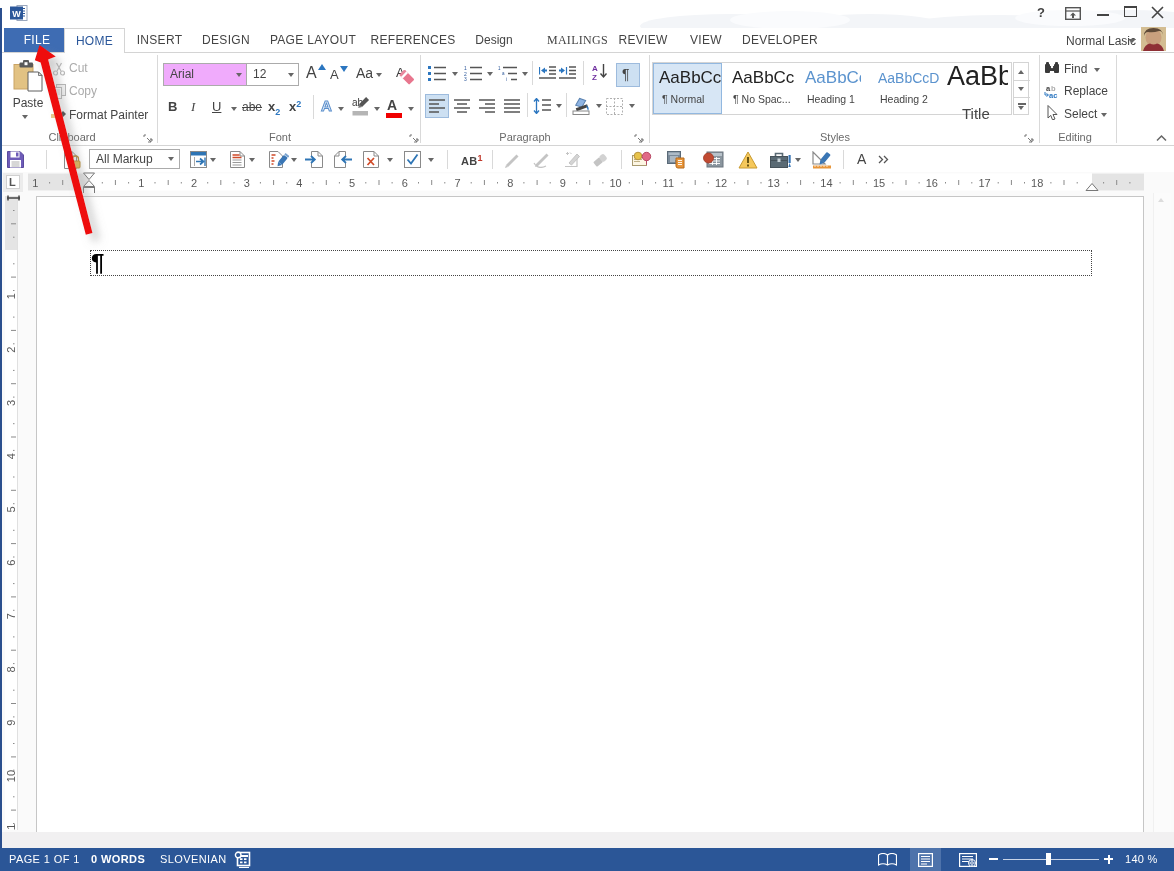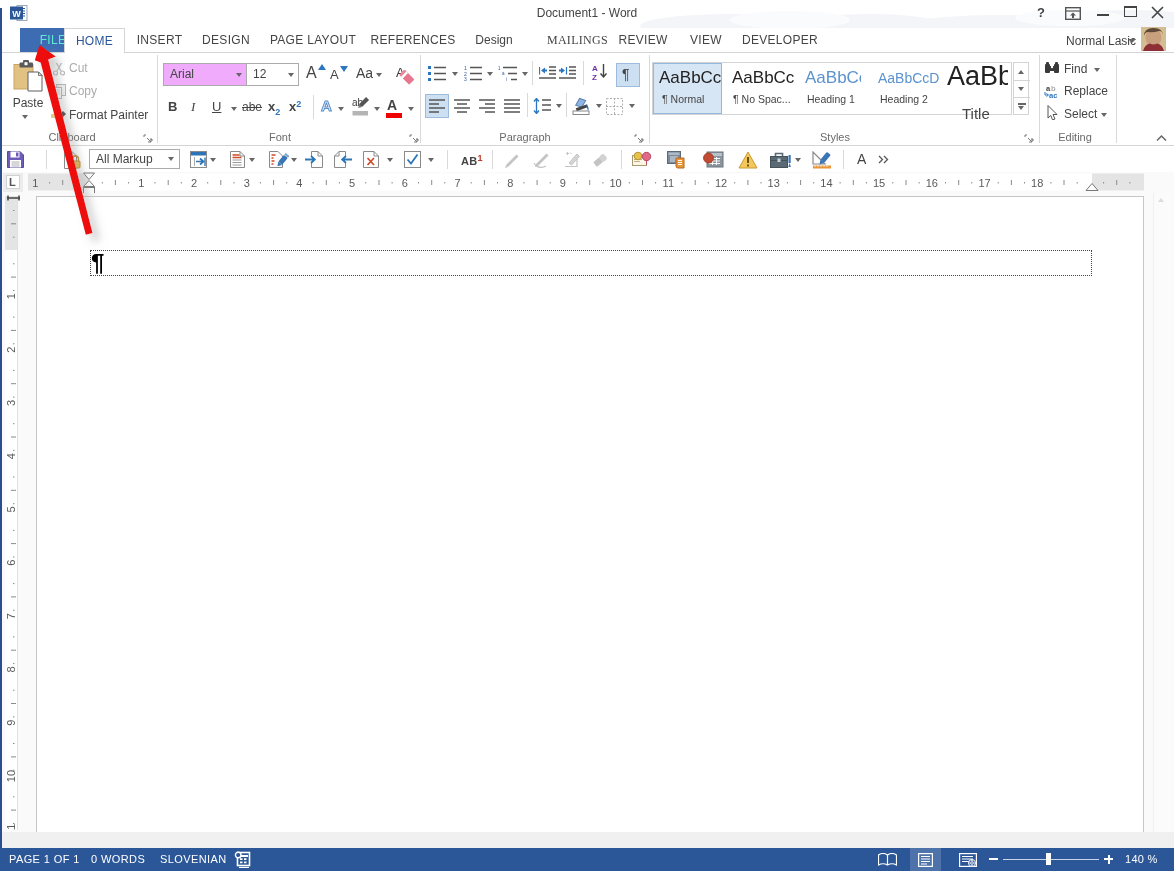--- a/index.html
+++ b/index.html
@@ -31,37 +31,36 @@
   </svg>
 
   <svg class="abs" style="left:10px;top:5px;" width="18" height="16" viewBox="0 0 18 16">
     <rect x="7" y="0.5" width="10" height="15" fill="#fff" stroke="#9aa7bd" stroke-width="1"></rect>
     <g stroke="#2b579a" stroke-width="1">
         <path d="M9 3.5 h6 M9 6 h6 M9 8.5 h6 M9 11 h6 M9 13 h4"></path>
       </g>
     <rect x="0" y="1.5" width="13" height="13" fill="#2b579a"></rect>
     <text x="6.5" y="11.5" fill="#fff" font-size="9" font-weight="bold" text-anchor="middle" font-family="Liberation Sans">W</text>
   </svg>
-  <div class="abs txt" style="left:0;right:0;top:6px;text-align:center;font-size:12px;">Document1 - Word</div>
 
   <div class="abs" style="left:1037px;top:5px;font-size:13px;color:#444;font-weight:bold;">?</div>
   <svg class="abs" style="left:1065px;top:7px" width="16" height="13" viewBox="0 0 16 13">
     <rect x="0.7" y="0.7" width="14.6" height="11.6" fill="none" stroke="#555" stroke-width="1.4"></rect>
     <path d="M1 4 H15" stroke="#555" stroke-width="1.2"></path>
     <path d="M8 5.5 L11 8.5 H9 V11 H7 V8.5 H5 Z" fill="#555"></path>
   </svg>
   <div class="abs" style="left:1097px;top:14px;width:12px;height:2px;background:#444;"></div>
   <div class="abs" style="left:1124px;top:6px;width:13px;height:11px;border:1px solid #444;border-top:2px solid #444;"></div>
   <svg class="abs" style="left:1151px;top:6px" width="13" height="13" viewBox="0 0 13 13">
     <path d="M1 1 L12 12 M12 1 L1 12" stroke="#444" stroke-width="1.6"></path>
   </svg>
 </div>
 
 <div class="abs" style="left:0;top:28px;width:1174px;height:24px;background:#fff;">
-  <div class="abs" style="left:20px;top:0;width:66px;height:24px;background:#3e6cb3;color:#5eead4;font-size:12px;text-align:center;line-height:24px;letter-spacing:0.3px;">FILE</div>
+  <div class="abs" style="left:4px;top:0;width:66px;height:24px;background:#3e6cb3;color:#ffffff;font-size:12px;text-align:center;line-height:24px;letter-spacing:0.3px;">FILE</div>
   <div class="abs" style="left:64px;top:0;width:61px;height:25px;background:#fff;border:1px solid #d4d4d4;border-bottom:none;color:#2b579a;font-size:12px;text-align:center;line-height:24px;letter-spacing:0.3px;">HOME</div>
   <div class="abs txt" style="left:133px;top:0;width:53px;font-size:12px;text-align:center;line-height:24px;letter-spacing:0.3px;">INSERT</div>
   <div class="abs txt" style="left:196px;top:0;width:60px;font-size:12px;text-align:center;line-height:24px;letter-spacing:0.3px;">DESIGN</div>
   <div class="abs txt" style="left:266px;top:0;width:94px;font-size:12px;text-align:center;line-height:24px;letter-spacing:0.3px;">PAGE LAYOUT</div>
   <div class="abs txt" style="left:368px;top:0;width:90px;font-size:12px;text-align:center;line-height:24px;letter-spacing:0.3px;">REFERENCES</div>
   <div class="abs txt" style="left:468px;top:0;width:52px;font-size:12px;text-align:center;line-height:24px;">Design</div>
   <div class="abs txt" style="left:528px;top:0;width:80px;font-size:12px;text-align:right;line-height:24px;letter-spacing:0.3px;font-family:Liberation Serif, serif;">MAILINGS</div>
   <div class="abs txt" style="left:612px;top:0;width:62px;font-size:12px;text-align:center;line-height:24px;letter-spacing:0.3px;">REVIEW</div>
   <div class="abs txt" style="left:682px;top:0;width:48px;font-size:12px;text-align:center;line-height:24px;letter-spacing:0.3px;">VIEW</div>
   <div class="abs txt" style="left:736px;top:0;width:88px;font-size:12px;text-align:center;line-height:24px;letter-spacing:0.3px;">DEVELOPER</div>
@@ -681,21 +680,21 @@
   <div class="abs" style="left:36px;top:3px;width:1108px;height:700px;background:#fff;border:1px solid #c6c6c6;border-bottom:none;"></div>
 
   <div class="abs" style="left:90px;top:57px;width:1002px;height:26px;border:1.5px dotted #444;"></div>
   <div class="abs" style="left:91px;top:56px;font-size:24px;font-weight:bold;color:#000;">¶</div>
 </div>
 
 <div class="abs" style="left:0;top:832px;width:1174px;height:16px;background:#f1f0f1;"></div>
 
 <div class="abs" style="left:0;top:848px;width:1174px;height:23px;background:#2b5697;color:#fff;font-size:11px;">
   <div class="abs" style="left:9px;top:5px;letter-spacing:0.4px;">PAGE 1 OF 1</div>
-  <div class="abs" style="left:91px;top:5px;letter-spacing:0.4px;">0 WORDS</div>
+  <div class="abs" style="left:91px;top:5px;letter-spacing:0.4px;font-weight:bold;">0 WORDS</div>
   <div class="abs" style="left:160px;top:5px;letter-spacing:0.4px;">SLOVENIAN</div>
 
   <svg class="abs" style="left:234px;top:3px;" width="17" height="17" viewBox="0 0 17 17">
     <rect x="3.5" y="1.5" width="12" height="13" fill="none" stroke="#fff" stroke-width="1.6"></rect>
     <g stroke="#fff" stroke-width="1.8">
         <path d="M6 5 h8 M6 8.2 h2.5 M10 8.2 h2.5 M6 11.4 h2.5 M10 11.4 h2.5"></path>
       </g>
     <circle cx="4.2" cy="4" r="2.8" fill="#2b5697" stroke="#fff" stroke-width="1.4"></circle>
     <path d="M5 16.5 h10" stroke="#fff" stroke-width="1.2"></path>
   </svg>

